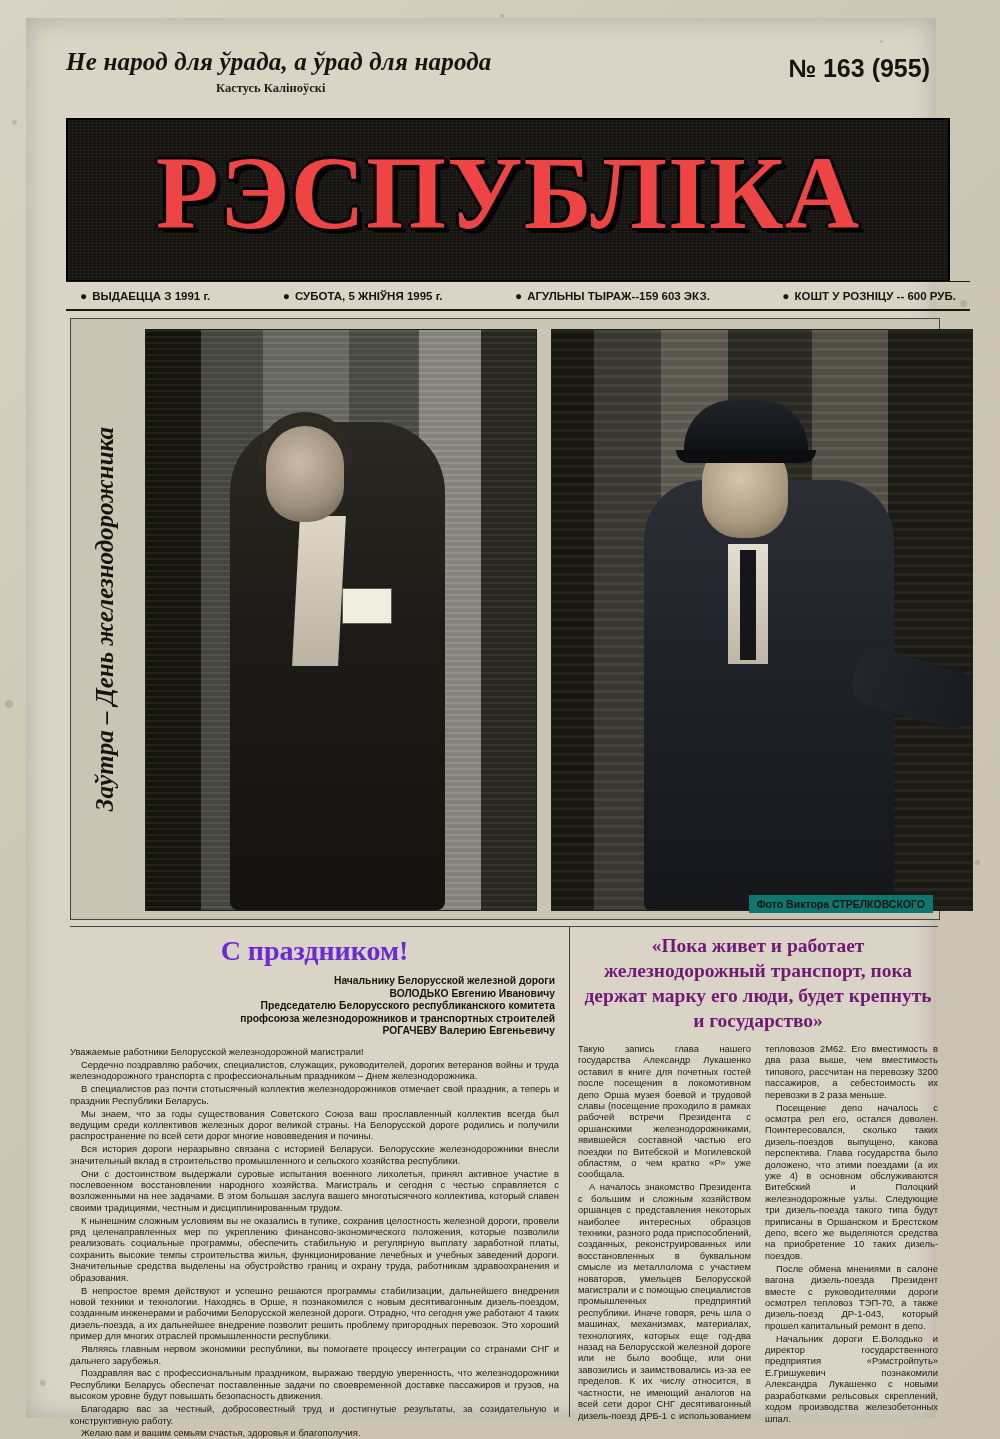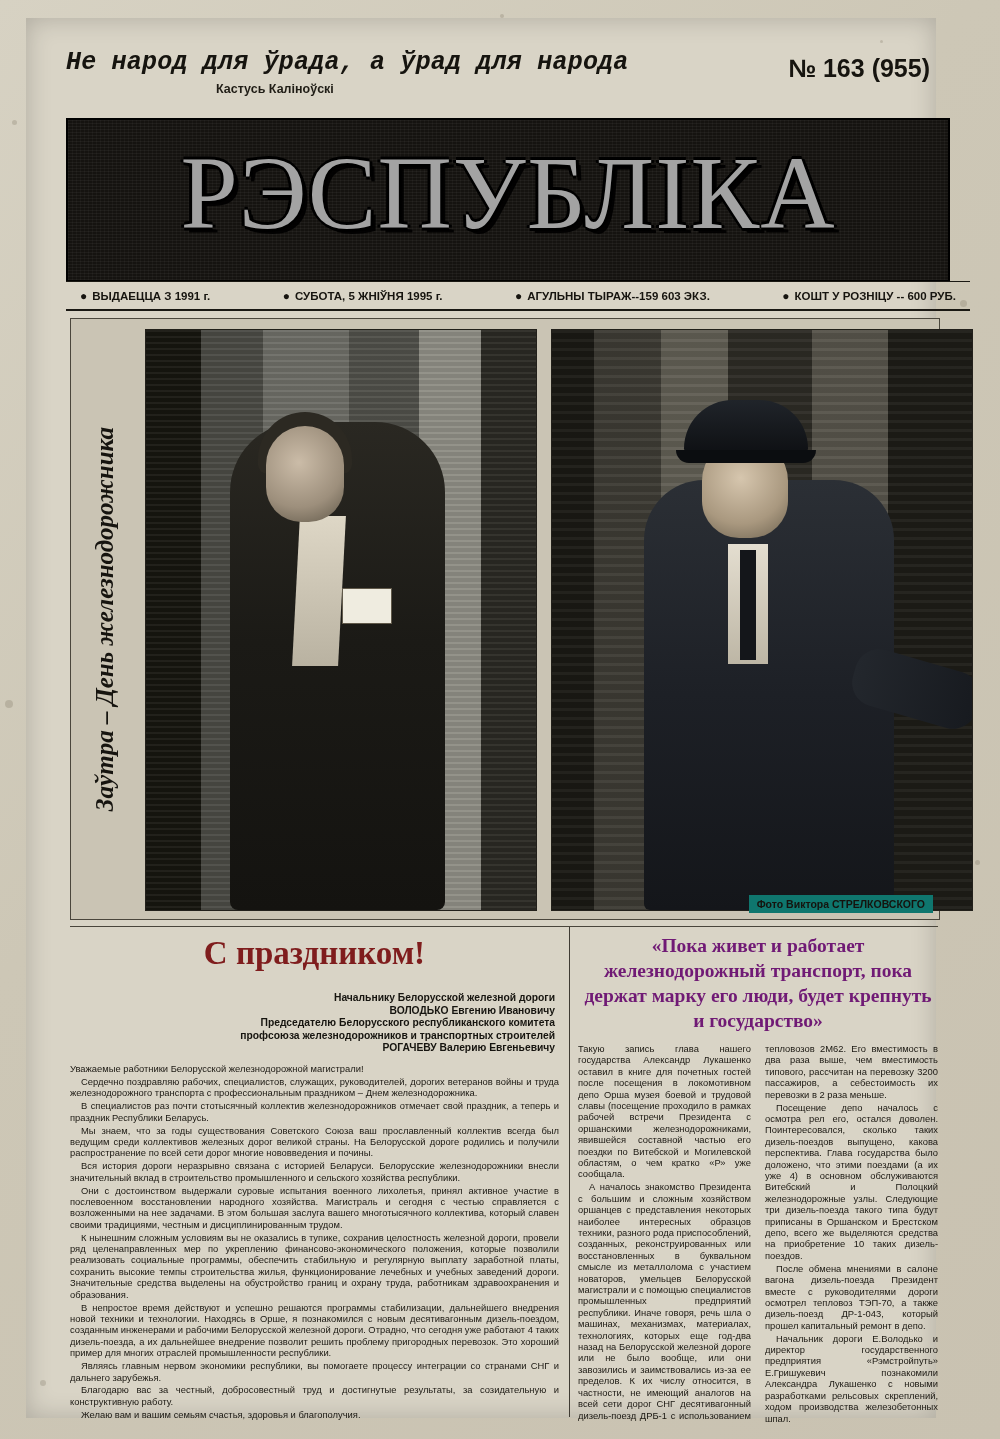--- a/index.html
+++ b/index.html
@@ -19,28 +19,28 @@
     position:absolute;
     left:26px;top:18px;width:910px;height:1400px;
     background:#d9d4c6;
     box-shadow:0 0 26px rgba(0,0,0,.20) inset;
   }
   
   .slogan-row{
     position:absolute;left:40px;top:30px;width:880px;height:62px;
   }
   .slogan{
-    font-family:Liberation Mono, monospace;
+    font-family:Liberation Serif, serif;
     font-weight:bold;font-style:italic;
     font-size:25px;letter-spacing:.2px;
     color:#16140f;
     margin:0;
   }
   .slogan-author{
-    font-family:Liberation Sans, sans-serif;
+    font-family:Liberation Serif, serif;
     font-weight:bold;font-size:12.5px;
     margin-top:5px;margin-left:150px;
     color:#201d16;
   }
   .issue{
     position:absolute;right:16px;top:6px;
     font-family:"Liberation Sans", sans-serif;
     font-weight:bold;font-size:25px;
     color:#16140f;
   }
@@ -55,25 +55,25 @@
     content:"";position:absolute;inset:0;
     background:
       repeating-linear-gradient(0deg, rgba(255,255,255,.045) 0 1px, rgba(0,0,0,0) 1px 3px),
       repeating-linear-gradient(90deg, rgba(255,255,255,.03) 0 1px, rgba(0,0,0,0) 1px 4px);
     pointer-events:none;
   }
   .masthead-title{
     position:absolute;left:0;right:0;top:14px;
     text-align:center;
     font-family:"Liberation Serif", serif;
-    font-weight:normal;
+    font-weight:bold;
     font-size:103px;
     line-height:118px;
     letter-spacing:1px;
-    color:#a3a3a3;
+    color:#ef4444;
     text-shadow:
       3px 0 0 #000, -3px 0 0 #000, 0 3px 0 #000, 0 -3px 0 #000,
       5px 5px 0 rgba(0,0,0,.9);
     white-space:nowrap;
   }
   
   .infobar{
     position:absolute;left:40px;top:263px;width:876px;height:27px;
     border-top:1px solid #1a1813;border-bottom:2px solid #1a1813;
     display:flex;align-items:center;justify-content:space-between;
@@ -202,23 +202,23 @@
     border-right:1px solid #3f3b33;
     box-sizing:border-box;
   }
   .col-right{
     position:absolute;left:508px;top:0;width:360px;height:490px;
   }
   .headline-main{
     text-align:center;
     font-family:"Liberation Serif", serif;
     font-weight:bold;
-    font-size:33px;
-    margin:8px 0 20px 0;
-    color:#7f1d1d;
+    font-size:28px;
+    margin:8px 0 8px 0;
+    color:#6d28d9;
   }
   .addressee{
     text-align:right;
     font-family:"Liberation Sans", sans-serif;
     font-weight:bold;
     font-size:10.3px;
     line-height:12.6px;
     margin:0 4px 8px 90px;
     color:#16140f;
   }
@@ -324,20 +324,21 @@
         <div class="body-text">
             <p class="noind">Уважаемые работники Белорусской железнодорожной магистрали!</p>
             <p>Сердечно поздравляю рабочих, специалистов, служащих, руководителей, дорогих ветеранов войны и труда железнодорожного транспорта с профессиональным праздником – Днем железнодорожника.</p>
             <p>В специалистов раз почти стотысячный коллектив железнодорожников отмечает свой праздник, а теперь и праздник Республики Беларусь.</p>
             <p>Мы знаем, что за годы существования Советского Союза ваш прославленный коллектив всегда был ведущим среди коллективов железных дорог великой страны. На Белорусской дороге родились и получили распространение по всей сети дорог многие нововведения и почины.</p>
             <p>Вся история дороги неразрывно связана с историей Беларуси. Белорусские железнодорожники внесли значительный вклад в строительство промышленного и сельского хозяйства республики.</p>
             <p>Они с достоинством выдержали суровые испытания военного лихолетья, принял активное участие в послевоенном восстановлении народного хозяйства. Магистраль и сегодня с честью справляется с возложенными на нее задачами. В этом большая заслуга вашего многотысячного коллектива, который славен своими традициями, честным и дисциплинированным трудом.</p>
             <p>К нынешним сложным условиям вы не оказались в тупике, сохранив целостность железной дороги, провели ряд целенаправленных мер по укреплению финансово-экономического положения, которые позволили реализовать социальные программы, обеспечить стабильную и регулярную выплату заработной платы, сохранить высокие темпы строительства жилья, функционирование лечебных и учебных заведений дороги. Значительные средства выделены на обустройство границ и охрану труда, работникам здравоохранения и образования.</p>
             <p>В непростое время действуют и успешно решаются программы стабилизации, дальнейшего внедрения новой техники и технологии. Находясь в Орше, я познакомился с новым десятивагонным дизель-поездом, созданным инженерами и рабочими Белорусской железной дороги. Отрадно, что сегодня уже работают 4 таких дизель-поезда, а их дальнейшее внедрение позволит решить проблему пригородных перевозок. Это хороший пример для многих отраслей промышленности республики.</p>
             <p>Являясь главным нервом экономики республики, вы помогаете процессу интеграции со странами СНГ и дальнего зарубежья.</p>
+            <p>Поздравляя вас с профессиональным праздником, выражаю твердую уверенность, что железнодорожники Республики Беларусь обеспечат поставленные задачи по своевременной доставке пассажиров и грузов, на высоком уровне будут повышать безопасность движения.</p>
             <p>Благодарю вас за честный, добросовестный труд и достигнутые результаты, за созидательную и конструктивную работу.</p>
             <p>Желаю вам и вашим семьям счастья, здоровья и благополучия.</p>
           </div>
 
       </div>
 
       <div class="col-right">
         <div class="headline-quote">«Пока живет и работает железнодорожный транспорт, пока держат марку его люди, будет крепнуть и государство»</div>
         <div class="body-text two-col">
             <p class="noind">Такую запись глава нашего государства Александр Лукашенко оставил в книге для почетных гостей после посещения в локомотивном депо Орша музея боевой и трудовой славы (посещение проходило в рамках рабочей встречи Президента с оршанскими железнодорожниками, явившейся составной частью его поездки по Витебской и Могилевской областям, о чем кратко «Р» уже сообщала.</p>

